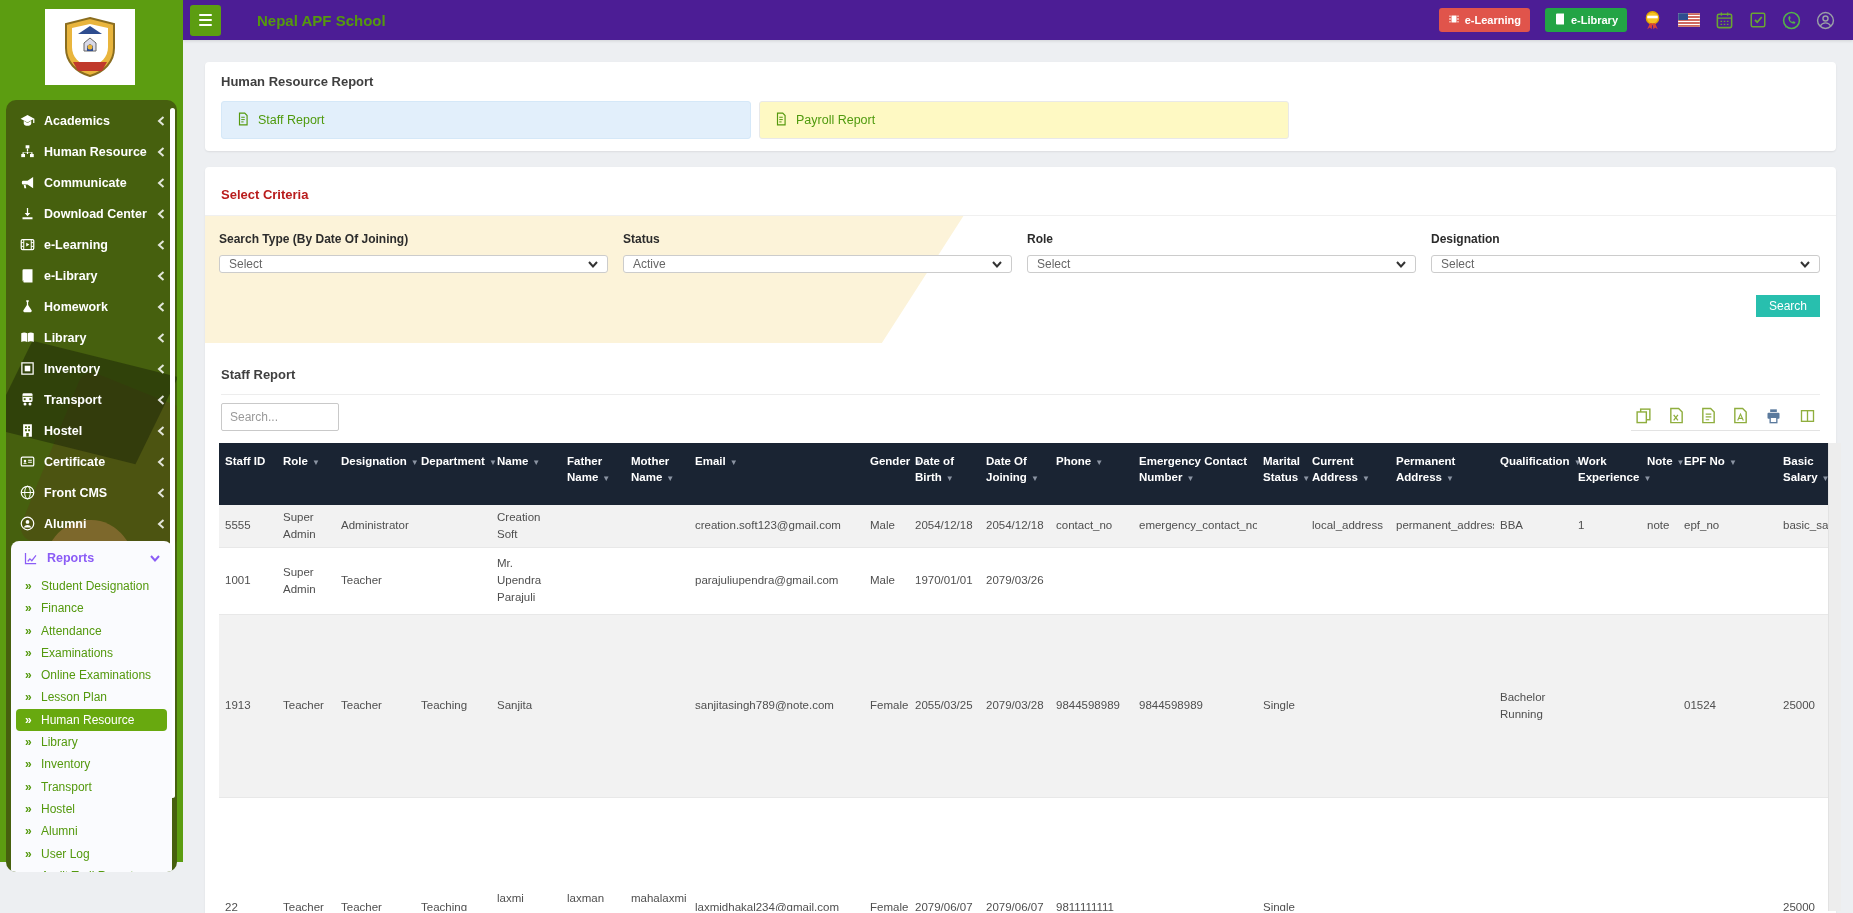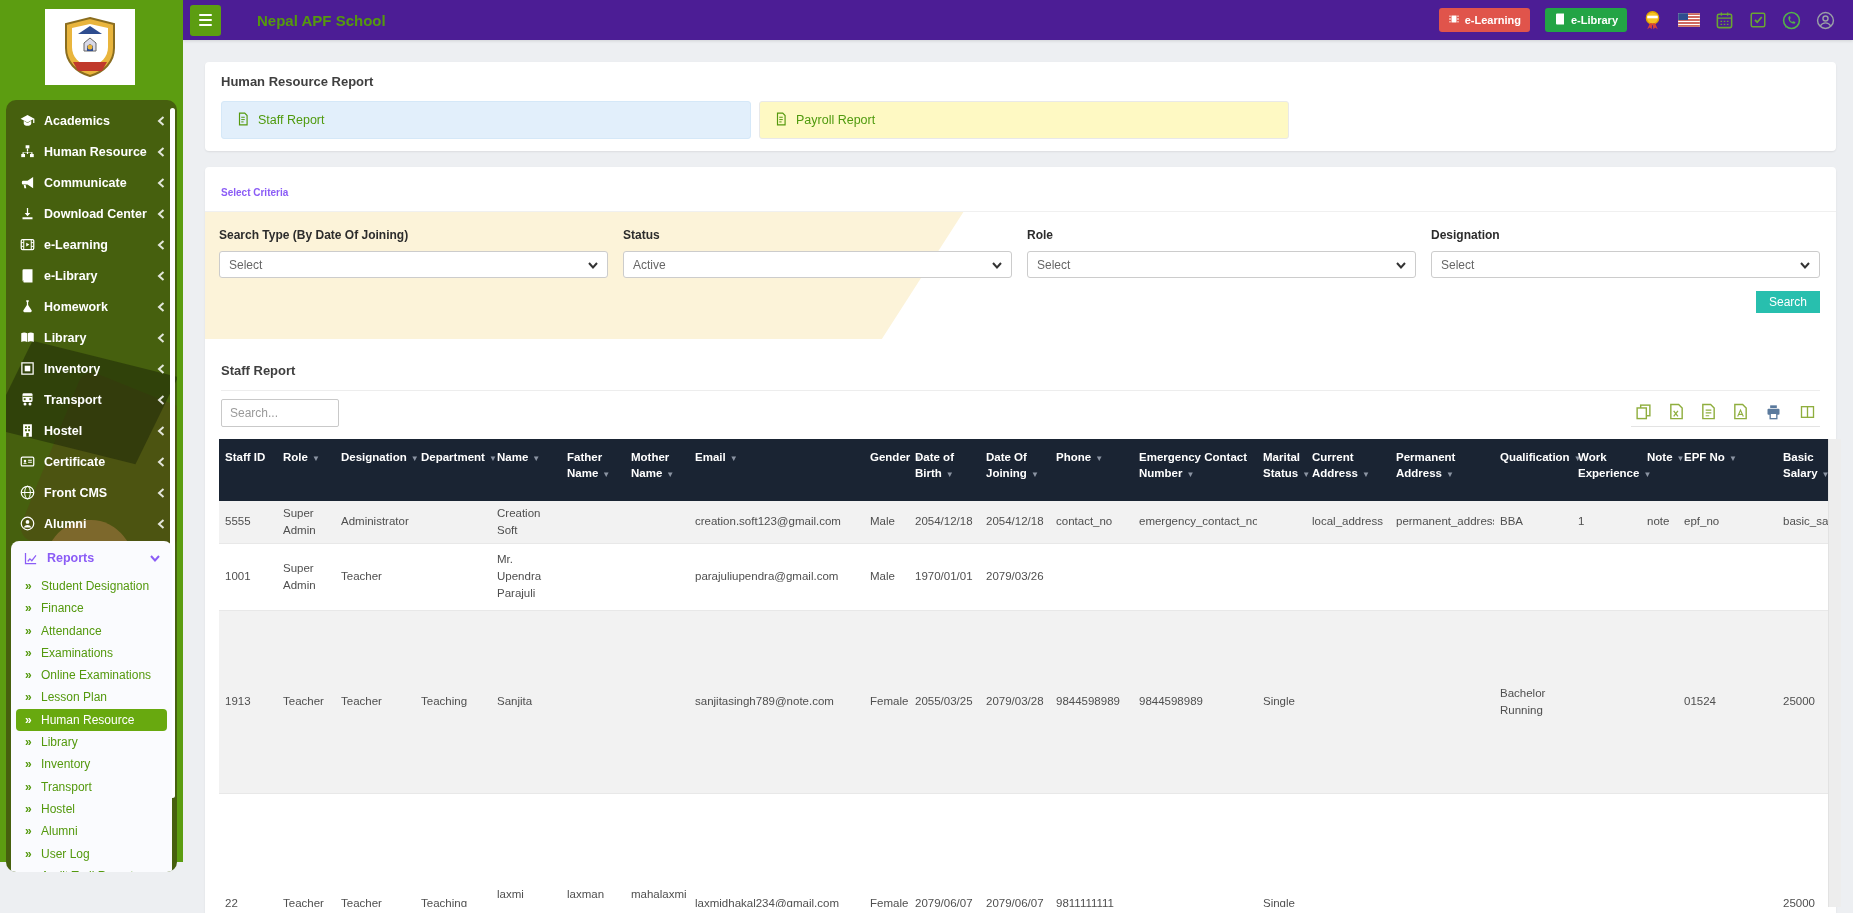--- a/index.html
+++ b/index.html
@@ -44,26 +44,26 @@
   .content { position:absolute; left:183px; top:40px; right:0; bottom:0; padding:22px 17px 0 22px; overflow:hidden; }
   .card { background:#fff; border-radius:4px; box-shadow:0 1px 2px rgba(0,0,0,.08); }
   .card-hr { padding:12px 16px 10px 16px; }
   .card-title { font-size:13px; font-weight:bold; color:#3f3f3f; }
   .tabs { display:flex; gap:8px; margin:12px 0 2px 0; }
   .tab { width:530px; height:38px; display:flex; align-items:center; gap:8px; padding:0 14px; font-size:12.5px; color:#4f9a0e; cursor:pointer; border-radius:3px; border:1px solid #e9e9e9; background:#fef9c3; }
   .tab.active { background:#e2effb; border-color:#d5e8f8; }
   .tab svg { width:14px; height:14px; }
 
   .card-main { margin-top:16px; min-height:760px; position:relative; }
-  .criteria-title { padding:20px 16px 13px 16px; font-size:10px; font-weight:bold; color:#8b5cf6; border-bottom:1px solid #f0f0f0; }
+  .criteria-title { padding:20px 16px 13px 16px; font-size:13px; font-weight:bold; color:#b91c1c; border-bottom:1px solid #f0f0f0; }
   .criteria-body { position:relative; height:127px; }
   .criteria-body::before { content:""; position:absolute; inset:0; background:#fcf3d9; clip-path:polygon(0 0, 46.5% 0, 41.5% 100%, 0 100%); }
   .criteria-grid { position:relative; display:grid; grid-template-columns:1fr 1fr 1fr 1fr; column-gap:15px; padding:16px 16px 0 14px; }
   .field label { display:block; font-size:12px; font-weight:bold; color:#2c2c2c; margin-bottom:9px; }
-  .select { height:27px; background:#fff; border:1px solid #ccc; border-radius:3px; display:flex; align-items:center; padding:0 9px; font-size:12px; color:#666; cursor:pointer; }
+  .select { height:18px; background:#fff; border:1px solid #ccc; border-radius:3px; display:flex; align-items:center; padding:0 9px; font-size:12px; color:#666; cursor:pointer; }
   .select .sel-chev { margin-left:auto; display:inline-flex; }
   .search-btn { position:absolute; right:16px; bottom:26px; background:#28bfae; color:#fff; border:none; border-radius:0; font-size:12px; padding:4px 13px; cursor:pointer; }
 
   .report-head { padding:24px 16px 0 16px; }
   .report-title { font-size:13px; font-weight:bold; color:#3f3f3f; padding-bottom:12px; border-bottom:1px solid #ededed; }
   .controls { display:flex; align-items:flex-end; padding:8px 16px 0 16px; }
   .tbl-search { width:118px; height:28px; border:1px solid #c9c9c9; border-radius:2px; padding:0 8px; font-size:12px; color:#555; outline:none; }
   .tbl-search::placeholder { color:#9a9a9a; }
   .toolbar { margin-left:auto; display:flex; align-items:center; gap:17px; padding:0 4px 6px 4px; border-bottom:1px solid #e3e3e3; }
   .tb-ico { display:inline-flex; cursor:pointer; }

